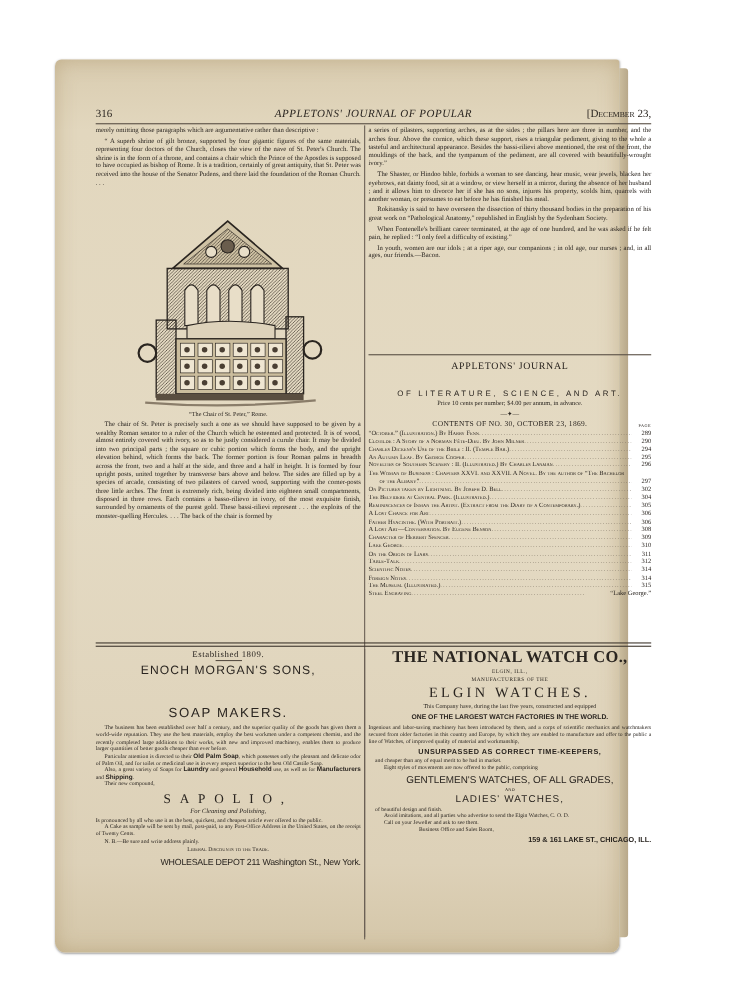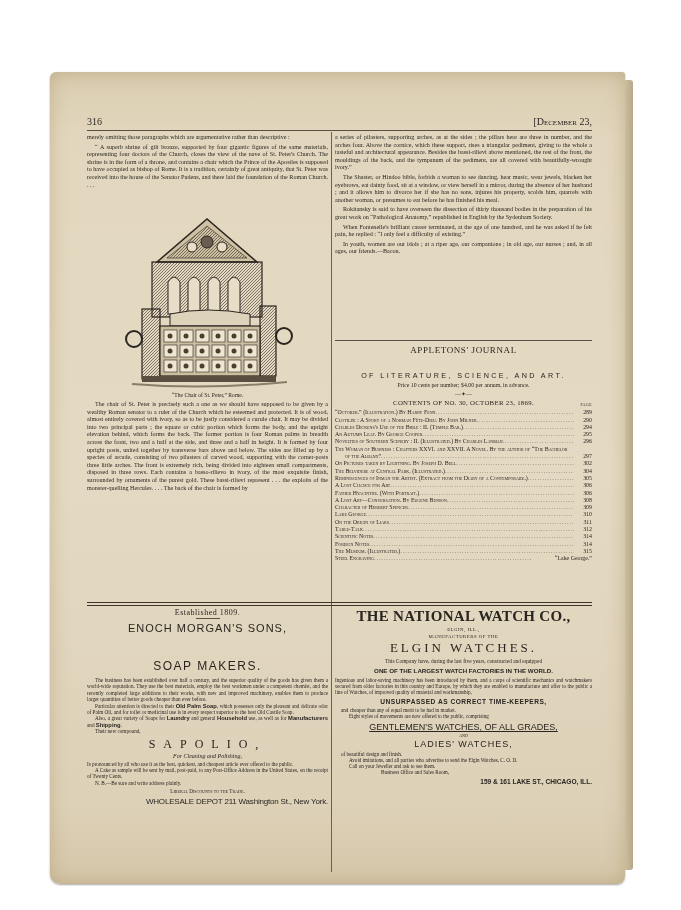--- a/index.html
+++ b/index.html
@@ -1,21 +1,21 @@
 <!DOCTYPE html>
 <html><head>
 <meta charset="utf-8">
 <style>
   html, body { margin: 0; padding: 0; }
   body {
     width: 681px; height: 910px; background: #ffffff; position: relative; overflow: hidden;
     font-family: "Liberation Serif", "DejaVu Serif", serif; color: #2a2520;
   }
   .page {
-    position: absolute; left: 50px; top: 72px; width: 575px; height: 812px;
+    position: absolute; left: 50px; top: 54px; width: 513px; height: 812px;
     background: linear-gradient(180deg, #d9ccb0 0%, #e2d7be 8%, #e4dac3 50%, #ddd1b8 90%, #d4c6a8 100%);
     border-radius: 6px 3px 8px 10px;
     box-shadow: 0 1px 2px rgba(0,0,0,0.35), inset 0 0 18px rgba(150,120,70,0.35);
   }
   .page-edge {
     position: absolute; right: -8px; top: 8px; width: 8px; height: 790px;
     background: linear-gradient(90deg, #cbbd9e, #b8a88a); border-radius: 0 3px 3px 0;
   }
   .running-head {
     position: absolute; left: 37px; top: 44px; width: 505px; height: 14px;
@@ -73,36 +73,37 @@
 
   .ad-right { position: absolute; left: 285px; top: 536px; width: 257px; text-align: center; }
   .ad-right .co { font-size: 15px; font-weight: bold; letter-spacing: 0.3px; }
   .ad-right .small { font-size: 4.8px; letter-spacing: 0.5px; margin-top: 2px; }
   .ad-right .elgin { font-size: 13px; letter-spacing: 3px; margin: 1px 0 2px; }
   .ad-right .line { font-size: 5.4px; }
   .ad-right .bold-caps { font-family: "Liberation Sans", sans-serif; font-weight: bold; font-size: 6.2px; margin: 3px 0; }
   .ad-right .body { font-size: 5.1px; line-height: 6px; text-align: justify; }
   .ad-right .body p { margin: 0; }
   .ad-right .unsur { font-family: "Liberation Sans", sans-serif; font-weight: bold; font-size: 6.6px; letter-spacing: 0.5px; margin: 3px 0 2px; }
-  .ad-right .gents { font-family: "Liberation Sans", sans-serif; font-size: 9px; margin: 3px 0 1px; text-decoration: underline; }
+  .ad-right .gents { font-family: "Liberation Sans", sans-serif; font-size: 9px; margin: 3px 0 1px; }
   .ad-right .and { font-size: 4px; }
   .ad-right .ladies { font-family: "Liberation Sans", sans-serif; font-size: 9px; letter-spacing: 1px; margin: 1px 0 2px; }
   .ad-right .body2 { font-size: 5.1px; line-height: 6px; text-align: left; padding-left: 6px; }
   .ad-right .body2 p { margin: 0; }
   .ad-right .address { font-family: "Liberation Sans", sans-serif; font-weight: bold; font-size: 6.6px; text-align: right; margin-top: 3px; }
   .divider-v2 { position: absolute; left: 281px; top: 536px; width: 1px; height: 262px; background: #6b6055; }
 </style>
 </head>
 <body>
 
 <div class="page">
   <div class="page-edge"></div>
 
   <div class="running-head">
     <span class="pg">316</span>
+    <span class="title">APPLETONS' JOURNAL OF POPULAR</span>
     <span class="date">[December 23,</span>
   </div>
 
   <div class="divider-v"></div>
 
   <div class="col col-left">
     <p class="noindent">merely omitting those paragraphs which are argumentative rather than descriptive :</p>
     <p>“ A superb shrine of gilt bronze, supported by four gigantic figures of the same materials, representing four doctors of the Church, closes the view of the nave of St. Peter's Church. The shrine is in the form of a throne, and contains a chair which the Prince of the Apostles is supposed to have occupied as bishop of Rome. It is a tradition, certainly of great antiquity, that St. Peter was received into the house of the Senator Pudens, and there laid the foundation of the Roman Church. . . .</p>
   </div>
 

